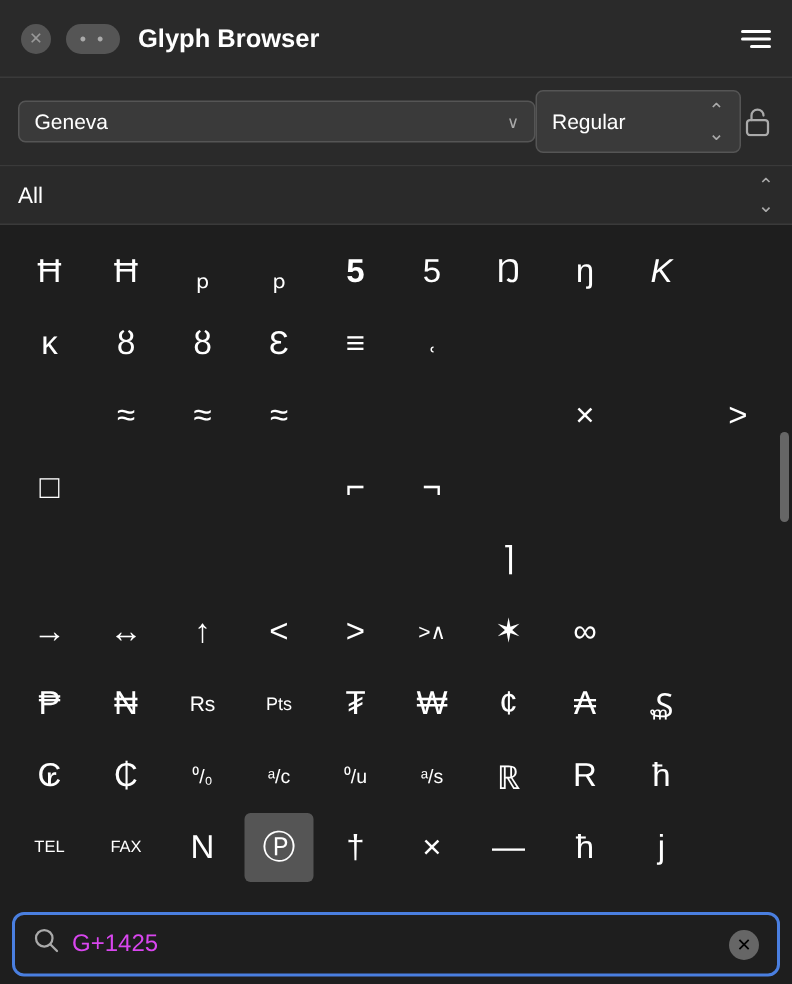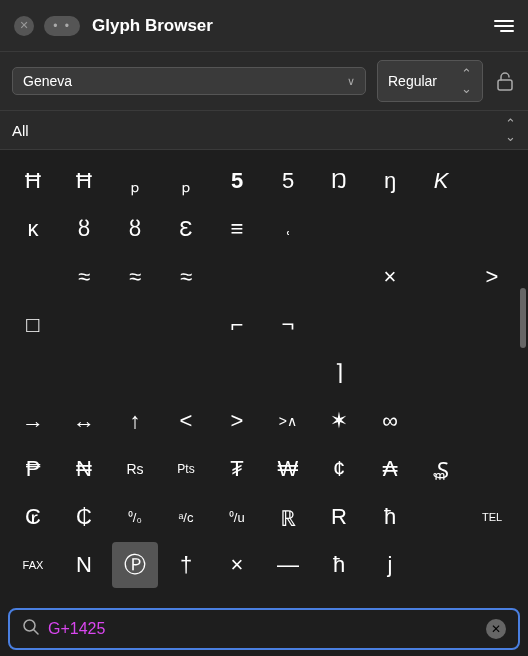--- a/index.html
+++ b/index.html
@@ -66,39 +66,39 @@
       height: 2px;
       background: #ffffff;
       border-radius: 1px;
     }
 
     
     .font-controls {
       display: flex;
       align-items: center;
       padding: 8px 12px;
-      gap: 11px;
+      gap: 0;
       background: #2a2a2a;
       border-bottom: 1px solid #3a3a3a;
     }
     .font-select {
       flex: 1;
       background: #3a3a3a;
       border: 1px solid #555;
       color: #fff;
       padding: 5px 10px;
       border-radius: 5px;
       font-size: 14px;
       display: flex;
       align-items: center;
       justify-content: space-between;
       cursor: pointer;
     }
     .style-select {
-      width: 106px;
+      width: 137px;
       background: #3a3a3a;
       border: 1px solid #555;
       color: #fff;
       padding: 5px 10px;
       border-radius: 5px;
       font-size: 14px;
       display: flex;
       align-items: center;
       justify-content: space-between;
       cursor: pointer;
@@ -340,20 +340,21 @@
       <div class="glyph-cell">₩</div>
       <div class="glyph-cell">¢</div>
       <div class="glyph-cell">₳</div>
       <div class="glyph-cell">₷</div>
       <div class="glyph-cell"></div>
       <div class="glyph-cell">₢</div>
       <div class="glyph-cell">₵</div>
       <div class="glyph-cell" style="font-size: 13px;">⁰/₀</div>
       <div class="glyph-cell" style="font-size: 13px;">ᵃ/c</div>
       <div class="glyph-cell" style="font-size: 13px;">⁰/u</div>
+      <div class="glyph-cell" style="font-size: 13px;">ᵃ/s</div>
       <div class="glyph-cell">ℝ</div>
       <div class="glyph-cell">R</div>
       <div class="glyph-cell">ħ</div>
       <div class="glyph-cell"></div>
       <div class="glyph-cell" style="font-size: 11px;">TEL</div>
       <div class="glyph-cell" style="font-size: 11px;">FAX</div>
       <div class="glyph-cell">Ν</div>
       <div class="glyph-cell selected">Ⓟ</div>
       <div class="glyph-cell">†</div>
       <div class="glyph-cell">×</div>

